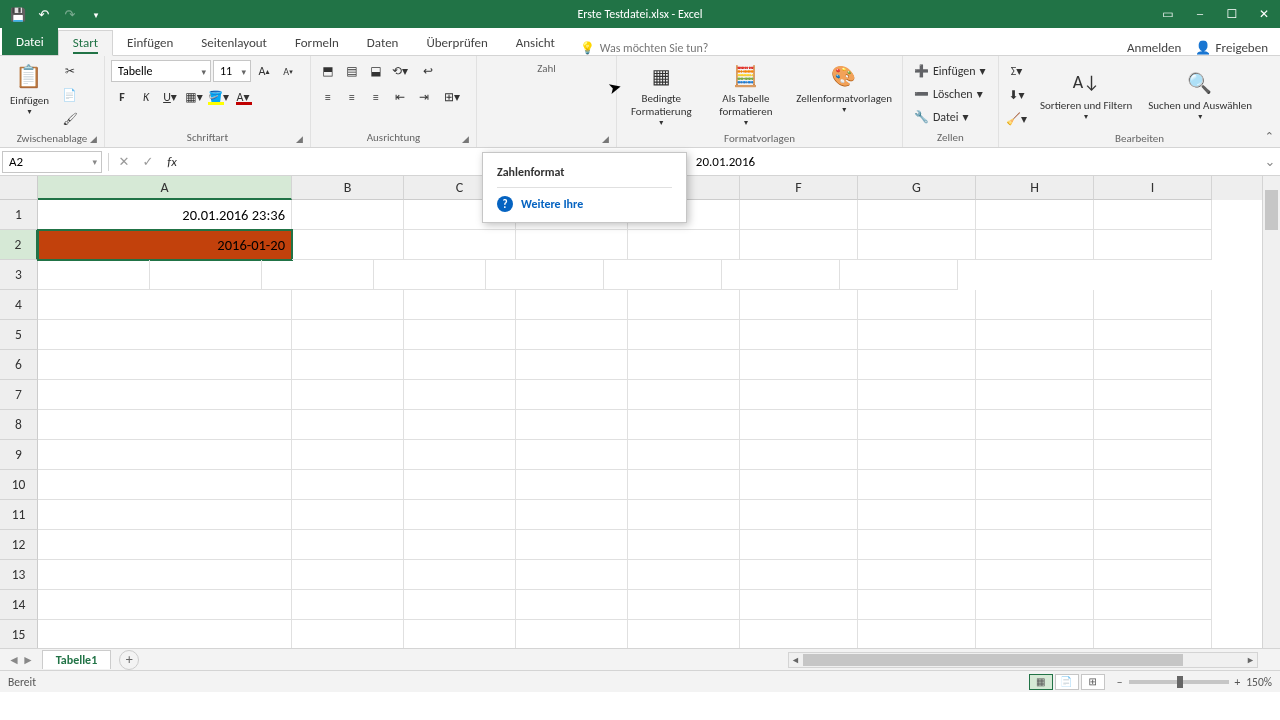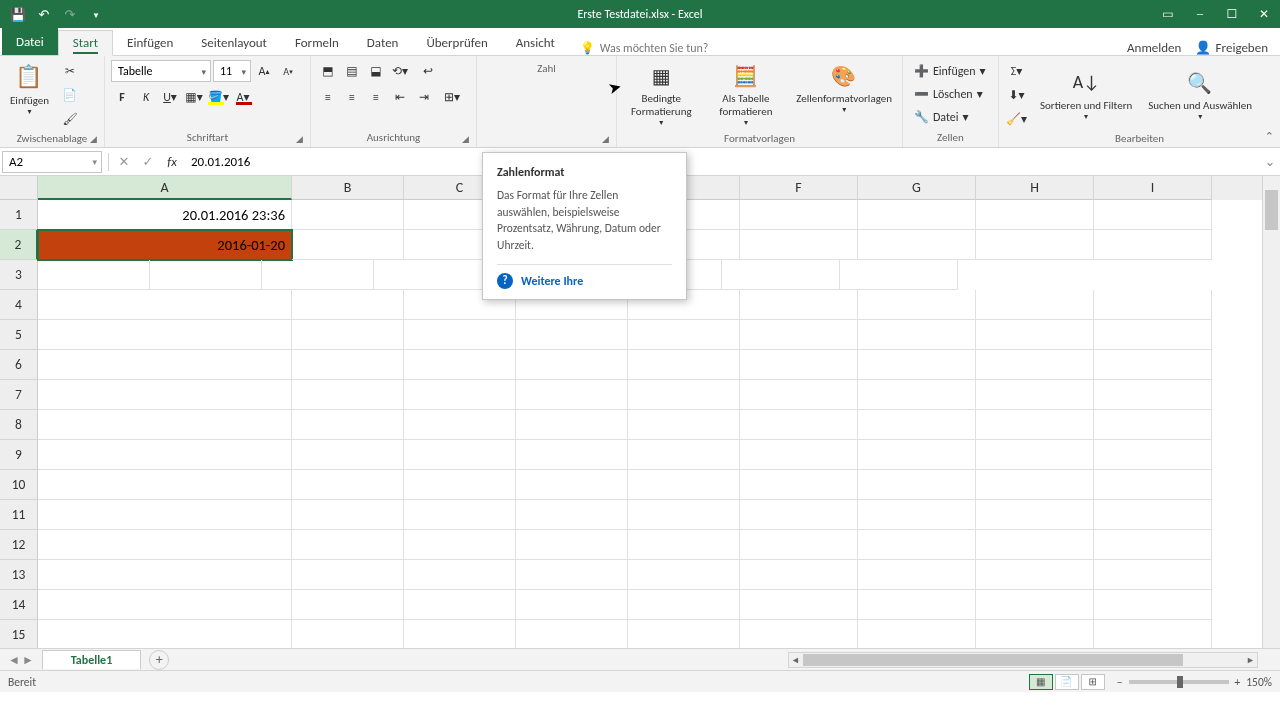--- a/index.html
+++ b/index.html
@@ -53,21 +53,21 @@
 .tooltip .more { font-size:12px; color:#0563c1; font-weight:600; display:flex; align-items:center; gap:8px; border-top:1px solid #e0e0e0; padding-top:8px; }
 .tooltip .more .qm { width:16px; height:16px; border-radius:50%; background:#0563c1; color:#fff; font-size:11px; display:flex; align-items:center; justify-content:center; }
 
 
 .fbar { height:28px; border-bottom:1px solid #d4d4d4; display:flex; align-items:center; background:#fff; font-size:13px; }
 .namebox { width:100px; height:22px; margin:0 2px; border:1px solid #c6c6c6; background:#fff; padding-left:6px; display:flex; align-items:center; position:relative; }
 .namebox::after { content:"▾"; position:absolute; right:4px; font-size:9px; color:#888; }
 .fb-sep { width:1px; height:18px; background:#d4d4d4; margin:0 4px; }
 .fb-btns { display:flex; gap:2px; color:#999; }
 .fb-btns span { width:22px; text-align:center; font-size:13px; }
-.fval { flex:1; padding-left:8px; }
+.fval { flex:1; padding-left:8px;text-align:center; }
 .fexpand { width:20px; text-align:center; color:#888; }
 
 
 .gridwrap { position:relative; height:472px; background:#fff; }
 .selectall { position:absolute; left:0; top:0; width:38px; height:24px; background:#eee; border-right:1px solid #ccc; border-bottom:1px solid #ccc; }
 .colheads { position:absolute; left:38px; top:0; right:18px; height:24px; display:flex; background:#eee; }
 .ch { border-right:1px solid #d4d4d4; border-bottom:1px solid #ccc; display:flex; align-items:center; justify-content:center; font-size:14px; color:#333; background:#eee; }
 .ch.sel { background:#d6e9d6; border-bottom:2px solid #217346; }
 .rowheads { position:absolute; left:0; top:24px; width:38px; bottom:0; background:#eee; }
 .rh { height:30px; border-bottom:1px solid #d4d4d4; border-right:1px solid #ccc; display:flex; align-items:center; justify-content:center; font-size:13.5px; color:#333; }
@@ -75,21 +75,21 @@
 .cells { position:absolute; left:38px; top:24px; right:18px; bottom:0; }
 .crow { display:flex; height:30px; }
 .cell { border-right:1px solid #e0e0e0; border-bottom:1px solid #e0e0e0; padding:0 6px; display:flex; align-items:center; justify-content:flex-end; font-size:14.5px; font-family:Calibri,sans-serif; color:#000; }
 .selcell { outline:2px solid #217346; outline-offset:-1px; background:#c2410c; }
 .vscroll { position:absolute; right:0; top:0; width:18px; height:100%; background:#f0f0f0; border-left:1px solid #d4d4d4; }
 .vscroll .thumb { position:absolute; left:2px; right:2px; top:14px; height:40px; background:#c6c6c6; }
 
 
 .sheetbar { height:22px; border-top:1px solid #d4d4d4; display:flex; align-items:center; background:#f3f3f3; font-size:12px; position:relative; }
 .sheetnav { display:flex; gap:2px; padding:0 8px; color:#888; }
-.sheettab { background:#fff; border:1px solid #ccc; border-bottom:none; padding:2px 28px; font-weight:600; color:#217346; }
+.sheettab { background:#fff; border:1px solid #ccc; border-bottom:none; padding:2px 13px; font-weight:600; color:#217346; }
 .addsheet { width:20px; height:20px; border:1px solid #ccc; border-radius:50%; display:flex; align-items:center; justify-content:center; margin-left:8px; color:#666; font-size:14px; }
 .hscroll { position:absolute; right:22px; width:470px; height:16px; background:#f0f0f0; border:1px solid #d4d4d4; }
 .hscroll .thumb { position:absolute; top:1px; bottom:1px; left:14px; width:380px; background:#c6c6c6; }
 .hscroll::before { content:"◄"; position:absolute; left:2px; font-size:9px; color:#666; top:1px;}
 .hscroll::after { content:"►"; position:absolute; right:2px; font-size:9px; color:#666; top:1px;}
 
 
 .status { height:22px; background:#f3f3f3; border-top:1px solid #d4d4d4; display:flex; align-items:center; font-size:11.5px; color:#555; padding:0 8px; }
 .viewbtns { margin-left:auto; display:flex; gap:2px; }
 .vbtn { width:24px; height:16px; border:1px solid #c6c6c6; background:#fff; display:flex; align-items:center; justify-content:center; font-size:10px; }
@@ -270,21 +270,20 @@
           <span style="font-size:8px;">▾</span>
       </div>
     </div>
     <div class="group-label">Bearbeiten</div>
   </div>
   <span class="collapse">⌃</span>
 </div>
 
 <div class="tooltip">
   <h4>Zahlenformat</h4>
-  <p>Das Format für Ihre Zellen auswählen, beispielsweise Prozentsatz, Währung, Datum oder Uhrzeit.</p>
   <div class="more">
     <span class="qm">?</span>
     <span>Weitere Ihre</span>
   </div>
 </div>
 
 <div class="fbar">
   <div class="namebox">
       <span>A2</span>
     </div>

